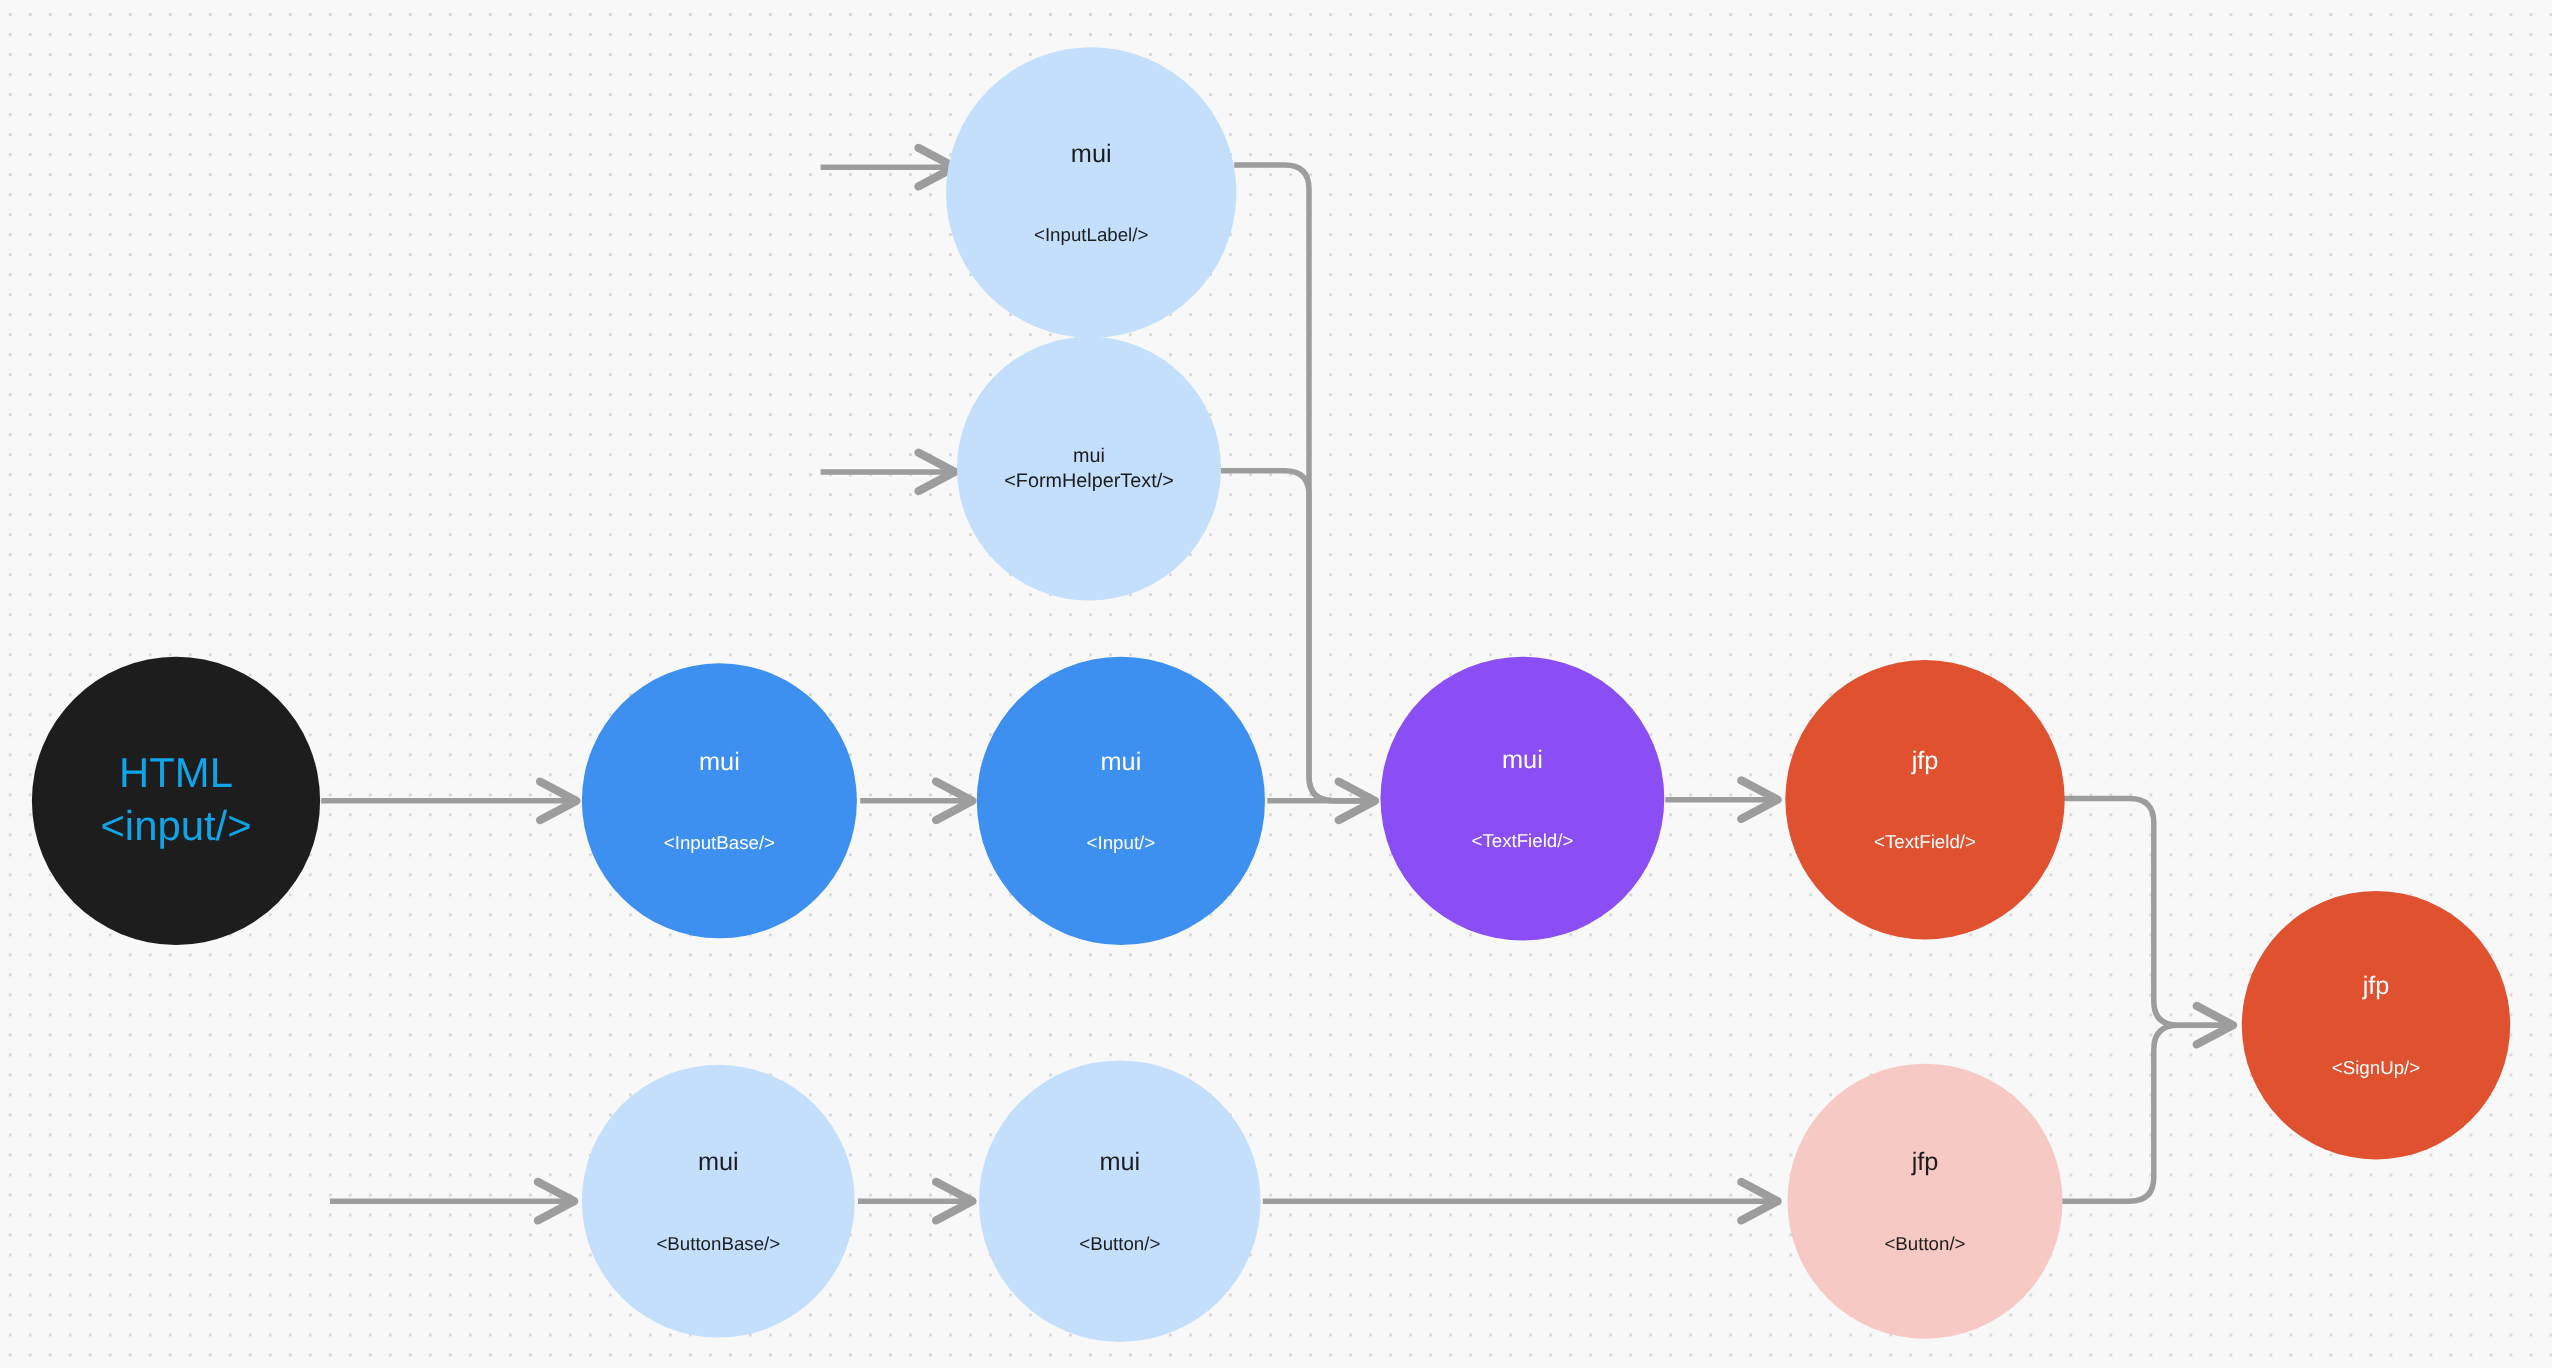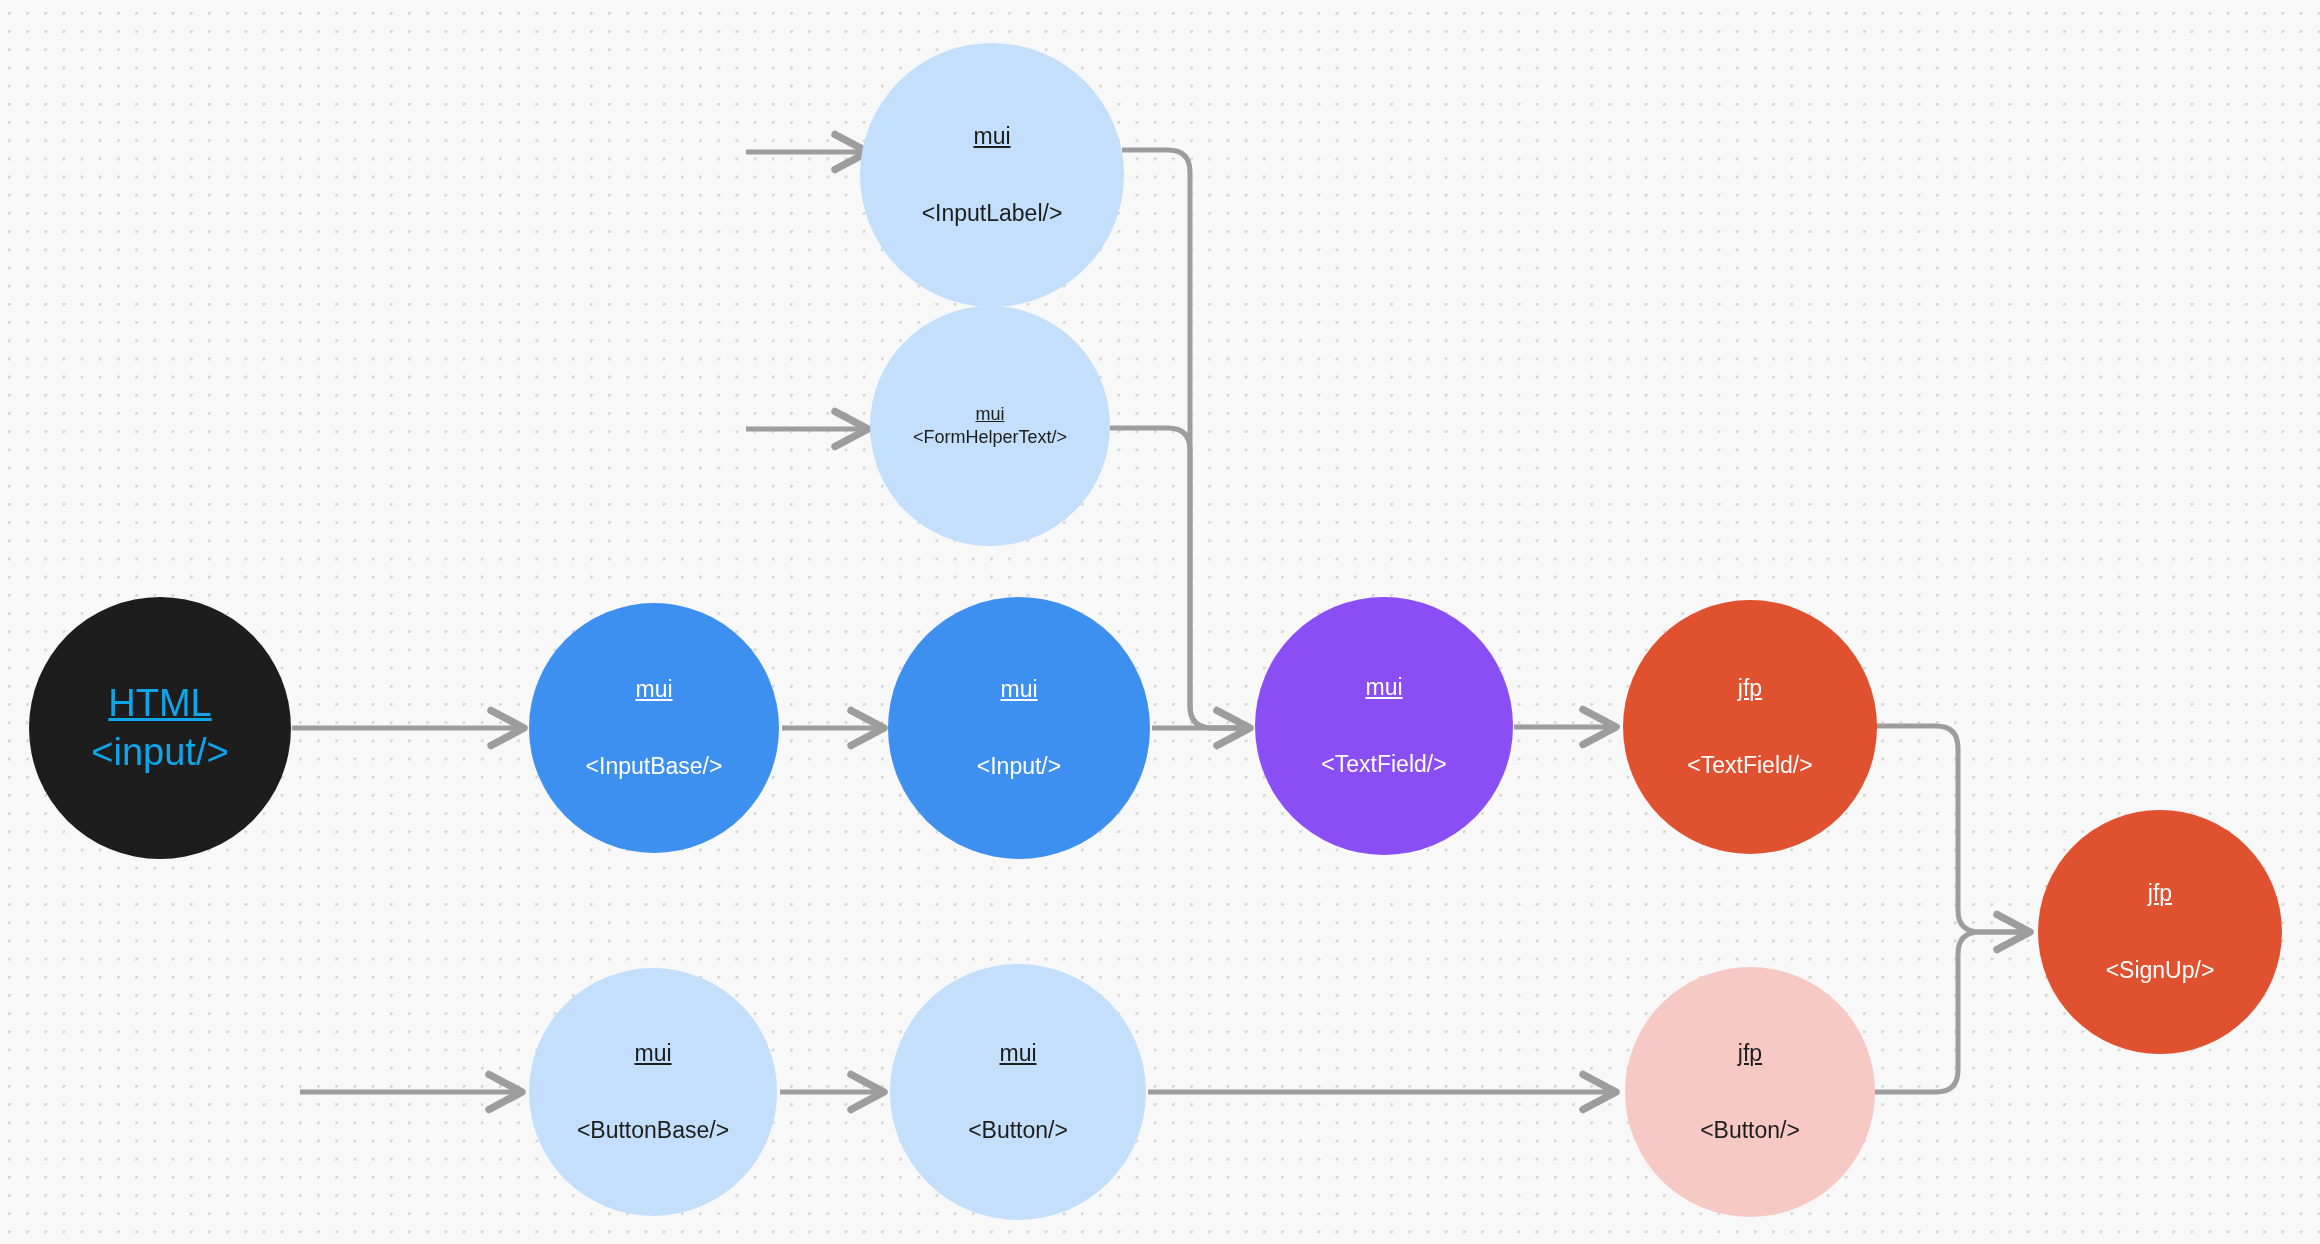--- a/index.html
+++ b/index.html
@@ -34,33 +34,32 @@
     align-items: center;
     justify-content: center;
     text-align: center;
     line-height: 1.28;
     box-sizing: border-box;
     user-select: none;
   }
   .node .lib {
     display: block;
     white-space: nowrap;
-    text-decoration: underline;
   }
   .node .cmp {
     display: block;
     white-space: nowrap;
   }
   
   .n-root  { font-size: 38px; }
   .n-root .lib { font-size: 38px; }
   .n-root .cmp { font-size: 38px; }
   .n-md    { font-size: 23px; }
   .n-md .lib { font-size: 23px; }
-  .n-md .cmp { font-size: 23px; margin-top: 48px; }
+  .n-md .cmp { font-size: 17px; margin-top: 48px; }
   .n-sm    { font-size: 18px; }
   .n-sm .lib { font-size: 18px; }
   .n-sm .cmp { font-size: 18px; }
 </style>
 </head>
 <body>
 
 <div id="canvas">
 
   <svg id="edge-layer" viewBox="0 0 2320 1244" width="2320" height="1244" xmlns="http://www.w3.org/2000/svg">

